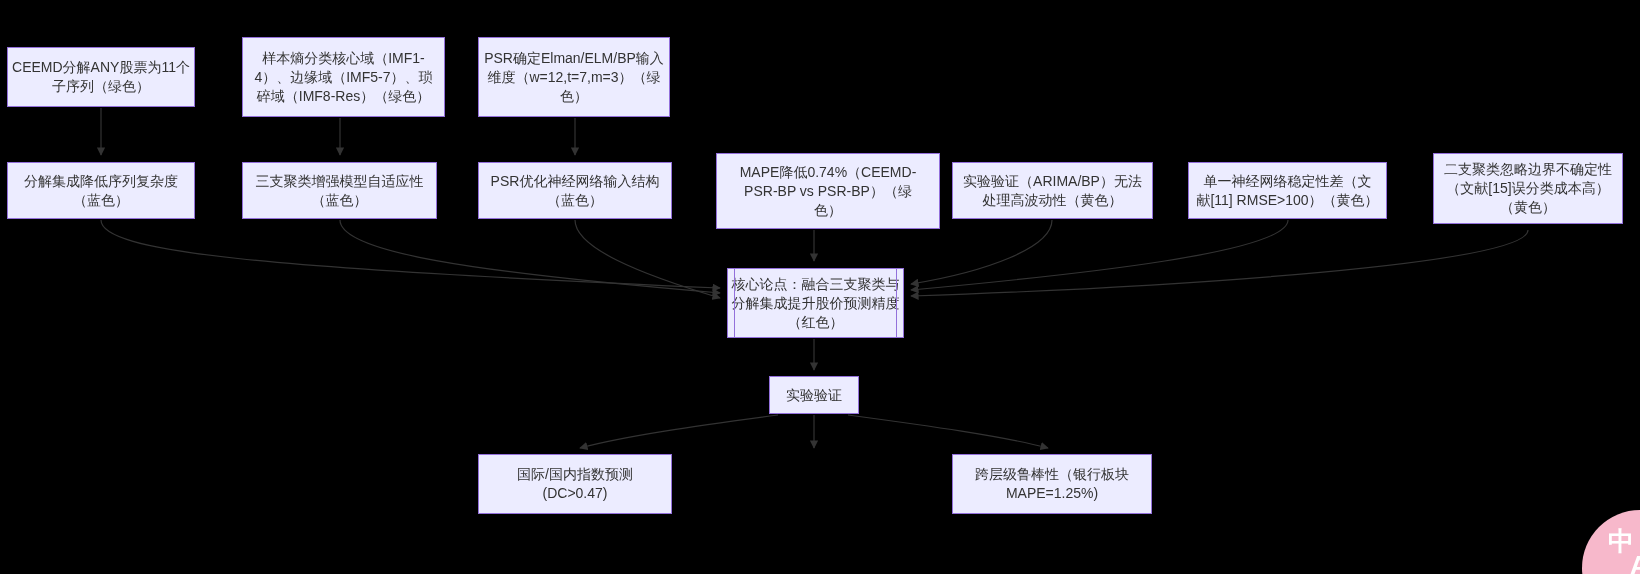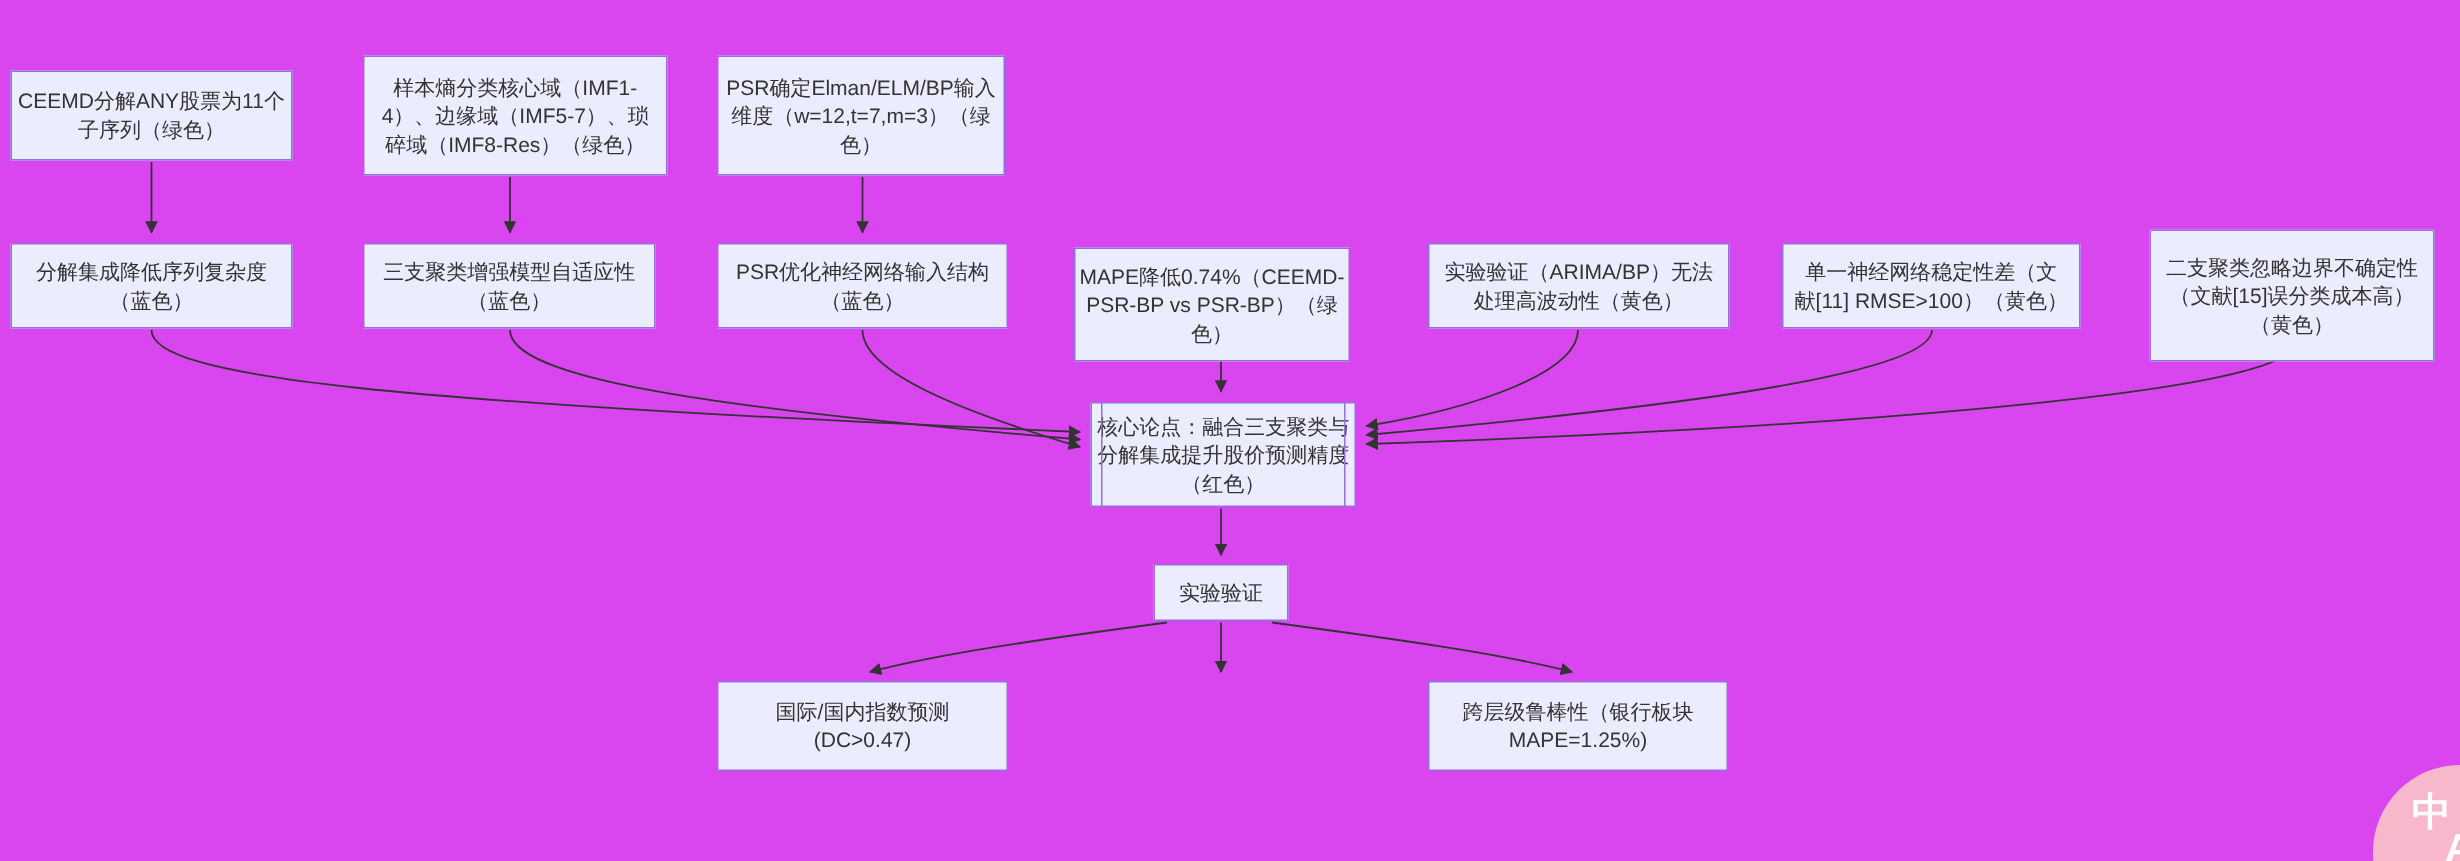--- a/index.html
+++ b/index.html
@@ -2,21 +2,21 @@
 <html style="--node-fill: #ECECFF; --node-border: #9370DB; --arrow: #333333; --text: #333333; --badge: #F7B8CB;"><head>
 <meta charset="utf-8">
 <style>
   html,body{margin:0;padding:0;background:#ffffff;}
   body{font-family:"Liberation Sans", sans-serif;}
   #canvas{
     position:relative;
     width:1640px;
     height:574px;
     overflow:hidden;
-    background:#d946ef;
+    background:#000000;
   }
   .node{
     position:absolute;
     box-sizing:border-box;
     background:var(--node-fill,#ECECFF);
     border:1px solid var(--node-border,#9370DB);
     color:var(--text,#333333);
     font-size:14px;
     line-height:19px;
     display:flex;
@@ -26,24 +26,24 @@
     text-align:center;
   }
   .ln{white-space:nowrap;}
   
   .n-a{left:7px;top:47px;width:188px;height:60px}
   .n-b{left:242px;top:37px;width:203px;height:80px}
   .n-c{left:478px;top:37px;width:192px;height:80px}
   .n-d{left:7px;top:162px;width:188px;height:57px}
   .n-e{left:242px;top:162px;width:195px;height:57px}
   .n-f{left:478px;top:162px;width:194px;height:57px}
-  .n-g{left:716px;top:165px;width:184px;height:76px}
+  .n-g{left:716px;top:153px;width:224px;height:76px}
   .n-h{left:952px;top:162px;width:201px;height:57px}
   .n-i{left:1188px;top:162px;width:199px;height:57px}
-  .n-j{left:1433px;top:153px;width:190px;height:88px}
+  .n-j{left:1433px;top:153px;width:190px;height:71px}
   .n-core{left:727px;top:268px;width:177px;height:70px}
   .n-exp{left:769px;top:376px;width:90px;height:38px}
   .n-p1{left:478px;top:454px;width:194px;height:60px}
   .n-p2{left:716px;top:454px;width:194px;height:60px}
   .n-p3{left:952px;top:454px;width:200px;height:60px}
   
   .n-core::before,.n-core::after{
     content:"";
     position:absolute;
     top:-1px;bottom:-1px;width:0;

